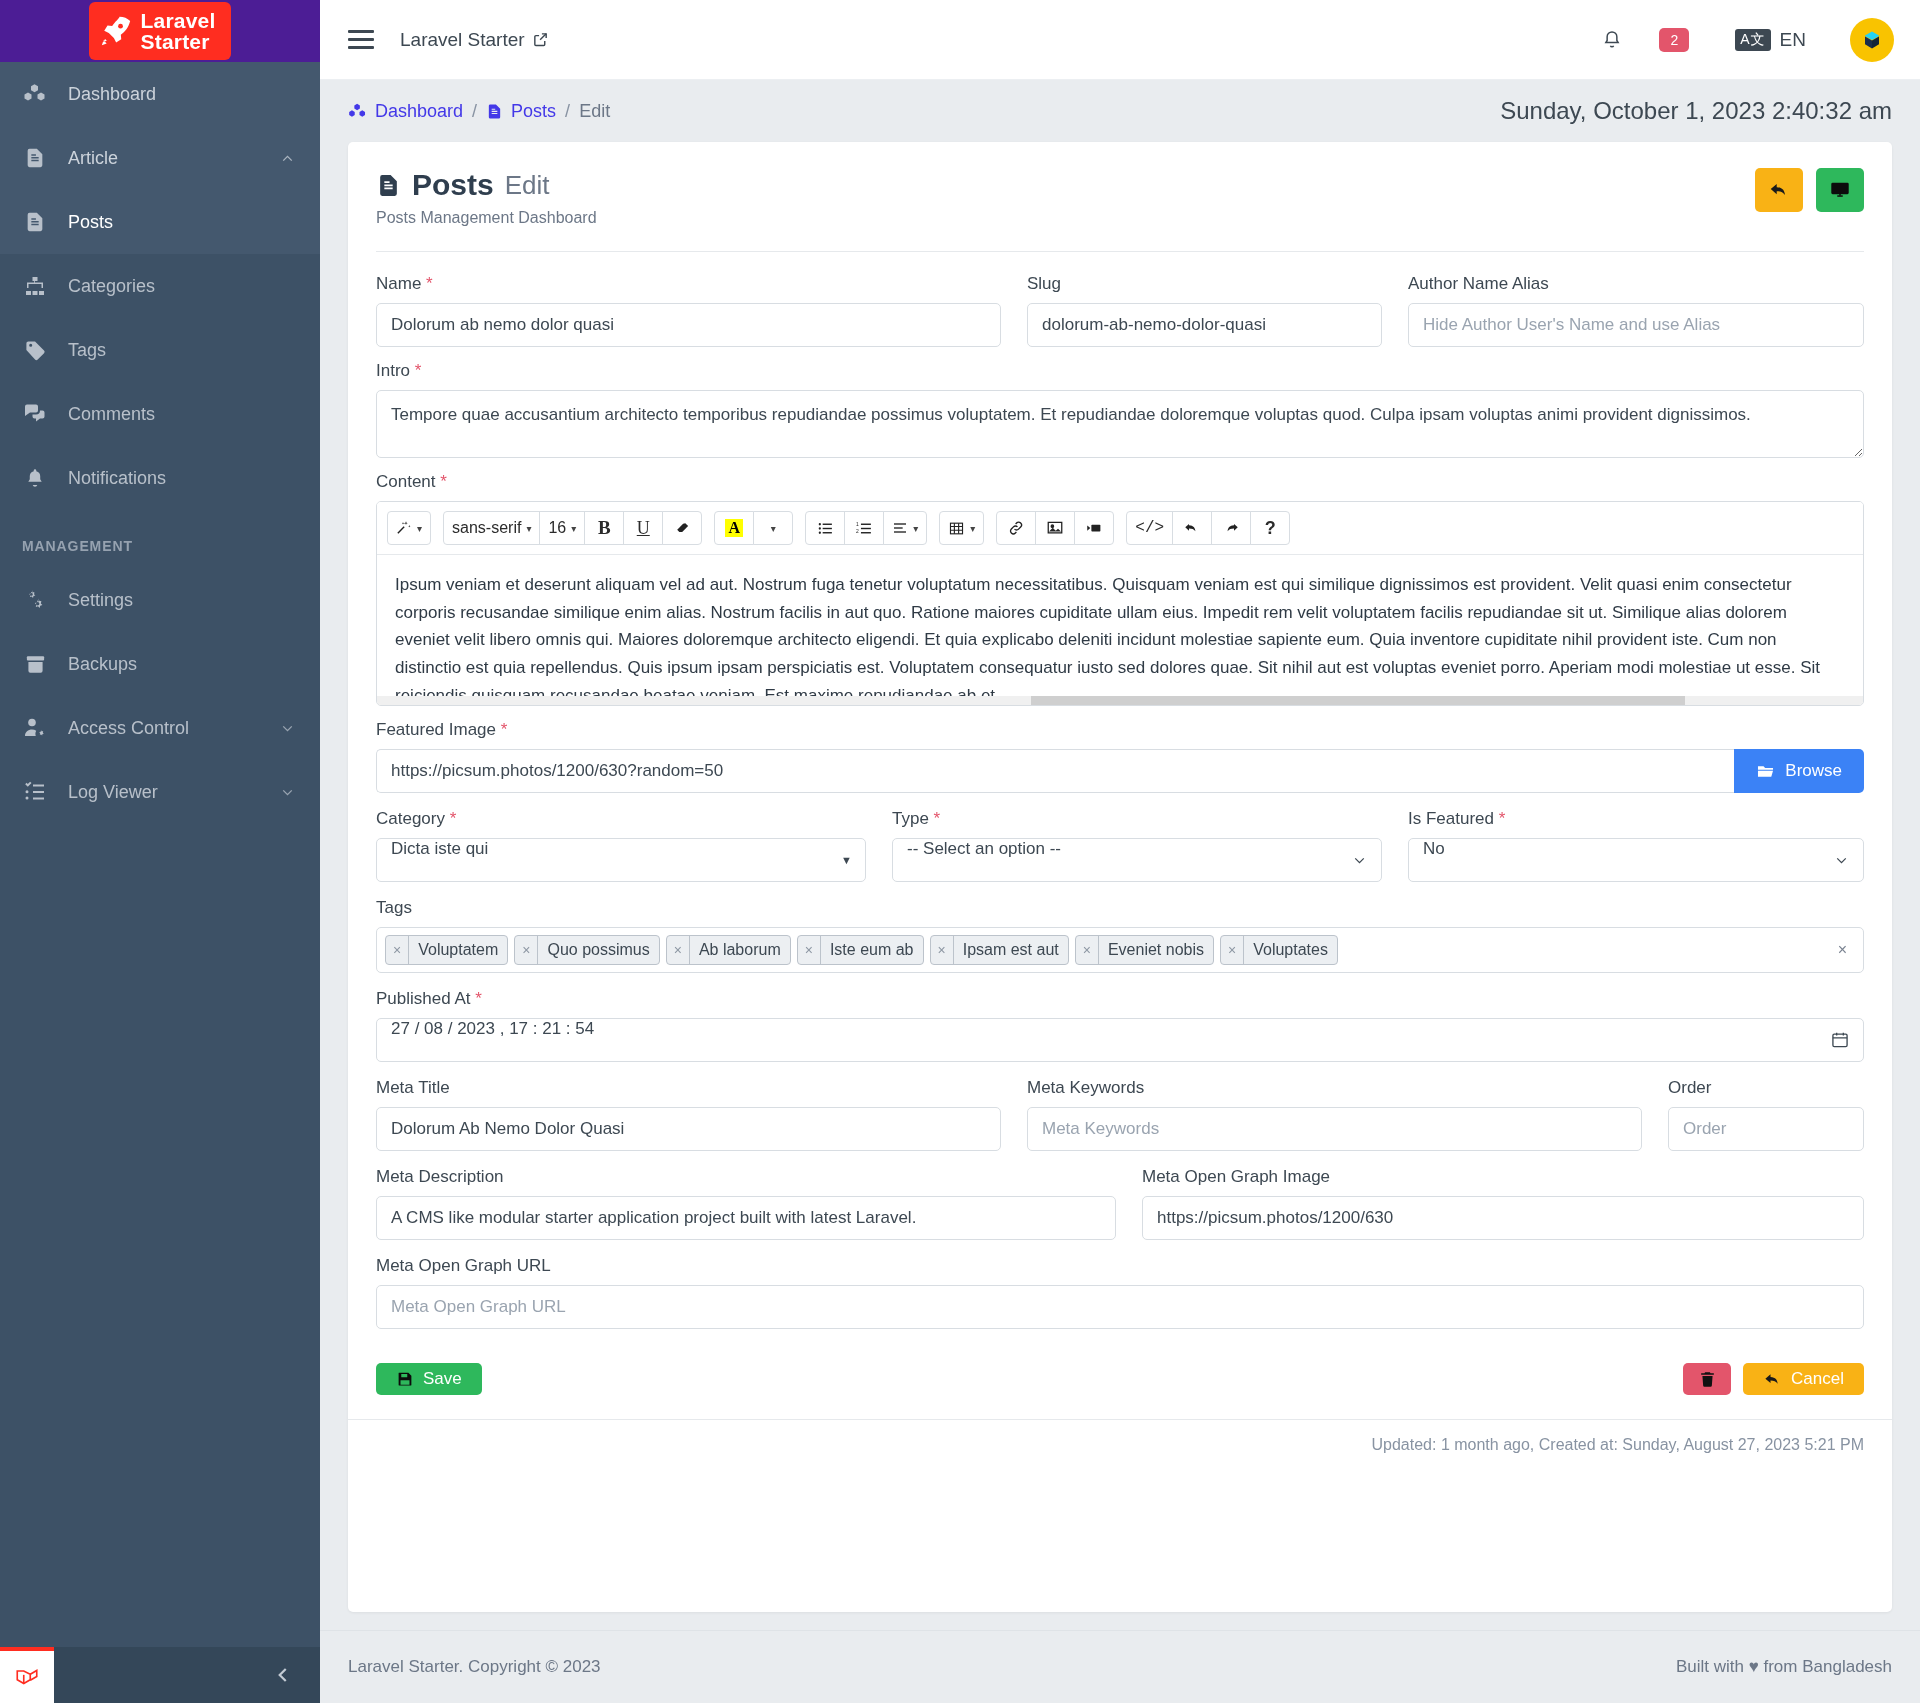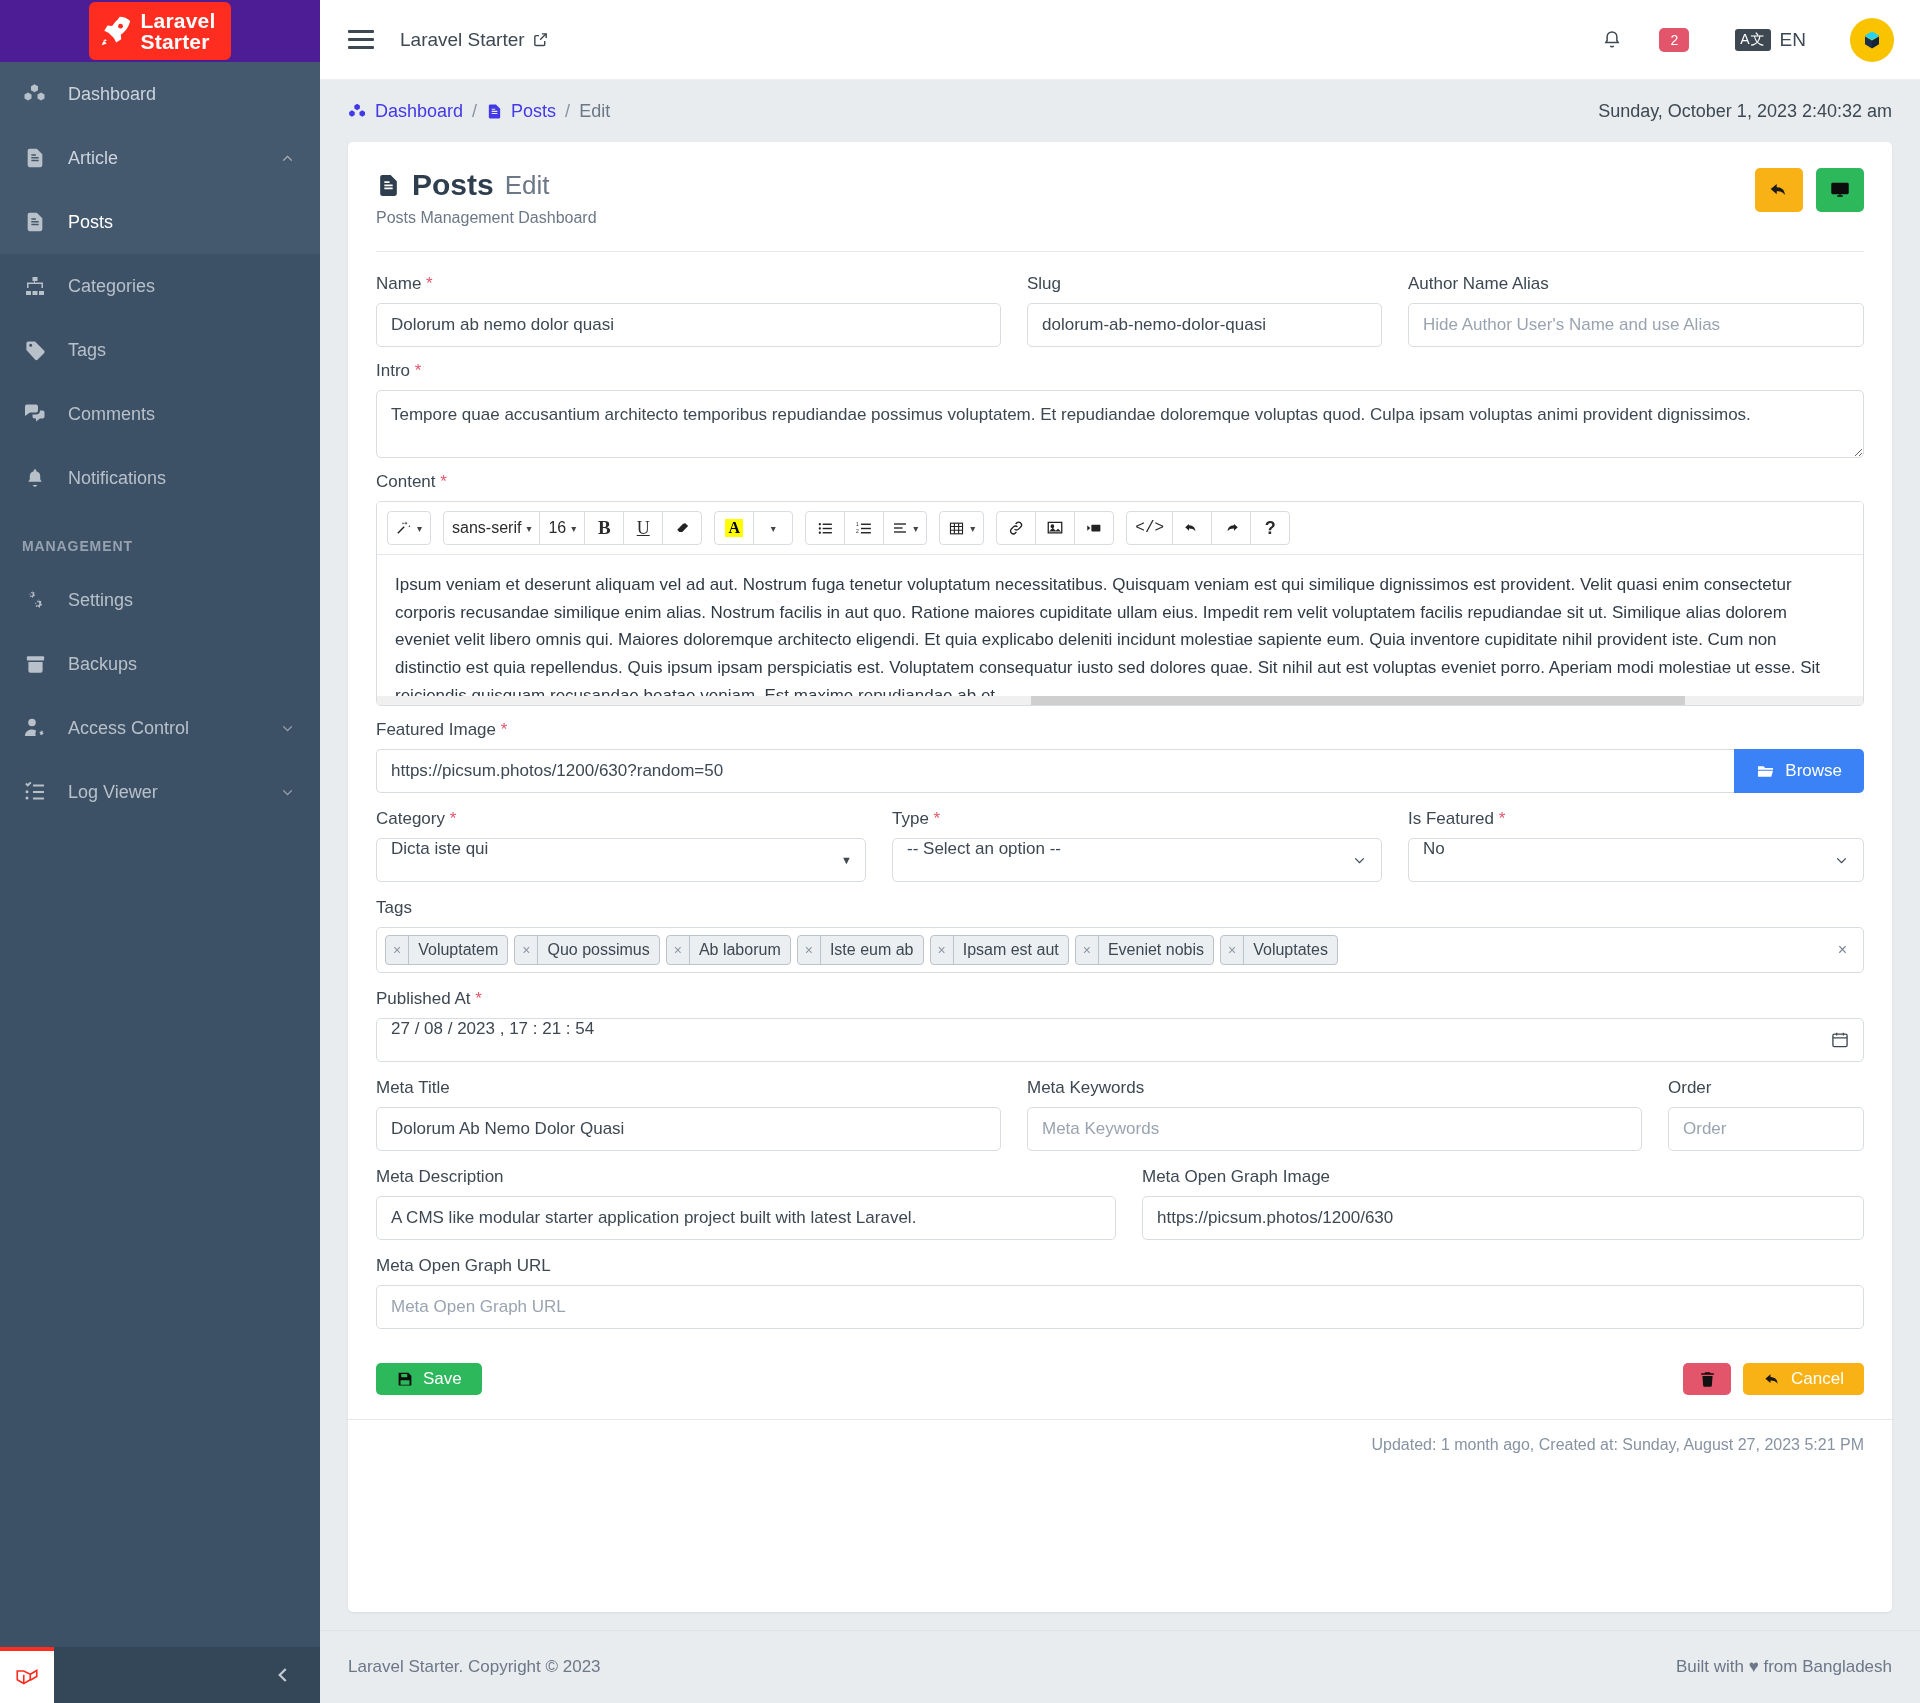--- a/index.html
+++ b/index.html
@@ -89,21 +89,21 @@
   }
 
   .breadcrumbbar {
     height: 62px; display: flex; align-items: center;
     padding: 0 28px; justify-content: space-between;
   }
   .crumbs { display: flex; align-items: center; gap: 9px; font-size: 18px; }
   .crumb-link { color: #4338e8; display: flex; align-items: center; gap: 8px; cursor: pointer; }
   .crumb-sep { color: #8893a2; }
   .crumb-current { color: #6c7787; }
-  .crumb-date { color: #3d4852; font-size: 18px; }
+  .crumb-date { color: #3d4852; font-size: 24px; }
 
   .card {
     background: #fff; margin: 0 28px; border-radius: 5px;
     box-shadow: 0 1px 3px rgba(0,0,0,.06);
     flex: 1; display: flex; flex-direction: column;
   }
   .card-head { padding: 26px 28px 0 28px; display: flex; justify-content: space-between; align-items: flex-start; }
   .page-title { font-size: 30px; color: #2f3e4e; display: flex; align-items: center; gap: 11px; font-weight: bold; }
   .page-title .sub { font-weight: normal; color: #6c7787; font-size: 26px; }
   .page-sub { color: #6c7787; font-size: 16px; margin-top: 7px; }

